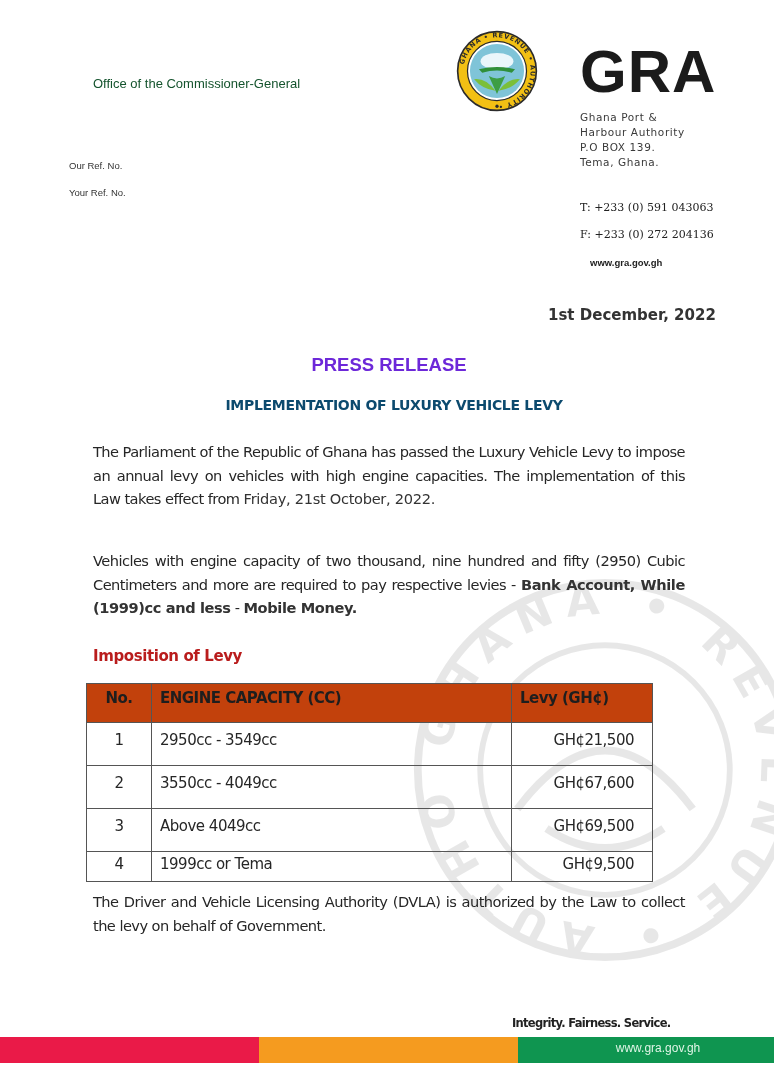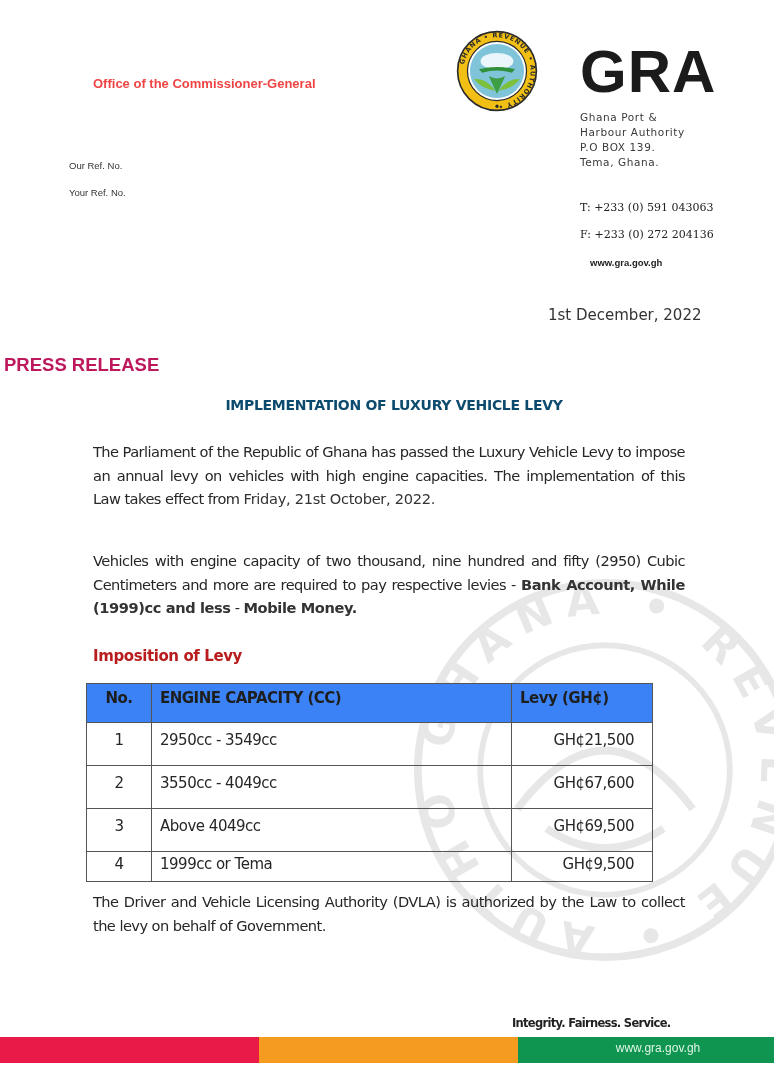--- a/index.html
+++ b/index.html
@@ -1,49 +1,49 @@
 <!DOCTYPE html>
 <html><head>
   <meta charset="utf-8">
   <style>
     * { box-sizing: border-box; margin: 0; padding: 0; }
     html, body { width: 774px; height: 1080px; background: #ffffff; overflow: hidden; }
     body { position: relative; font-family: "DejaVu Sans", sans-serif; color: #222; }
 
     .abs { position: absolute; }
 
-    .office { left: 93px; top: 76px; font-family: "Liberation Sans", sans-serif; font-weight: bold; font-size: 13px; color: #ef4444; }
+    .office { left: 93px; top: 76px; font-family: "Liberation Sans", sans-serif; font-weight: normal; font-size: 13px; color: #14532d; }
     .ref { left: 69px; font-family: "Liberation Sans", sans-serif; font-size: 9.5px; color: #333; }
     .ref.our { top: 160px; }
     .ref.your { top: 187px; }
 
     .logo { left: 456px; top: 30px; width: 82px; height: 82px; }
     .gra { left: 580px; top: 40px; font-family: "Liberation Sans", sans-serif; font-weight: bold; font-size: 60px; color: #1b1b1b; letter-spacing: 1px; line-height: 64px; }
 
     .addr { left: 580px; top: 110px; font-family: "DejaVu Sans", sans-serif; font-size: 10.5px; color: #3a3a3a; line-height: 15px; letter-spacing: 0.6px; }
     .phone { left: 580px; font-family: "DejaVu Serif", serif; font-size: 11px; color: #222; }
     .phone.t { top: 201px; }
     .phone.f { top: 228px; }
     .web-top { left: 590px; top: 257px; font-family: "Liberation Sans", sans-serif; font-weight: bold; font-size: 9.5px; color: #222; }
 
-    .date { left: 548px; top: 306px; font-family: "DejaVu Sans", sans-serif; font-weight: normal; font-size: 15px; color: #333; }
-    .press { left: 0; width: 774px; top: 354px; font-family: "Liberation Sans", sans-serif; font-weight: bold; font-size: 18.5px; color: #be185d; padding-left: 4px; }
+    .date { left: 548px; top: 306px; font-family: "DejaVu Sans", sans-serif; font-weight: bold; font-size: 15px; color: #333; }
+    .press { left: 0; width: 774px; top: 354px; text-align: center; font-family: "Liberation Sans", sans-serif; font-weight: bold; font-size: 18.5px; color: #6d28d9; padding-left: 4px; }
     .impl { left: 0; width: 774px; top: 397px; text-align: center; font-family: "DejaVu Sans", sans-serif; font-weight: bold; font-size: 14px; color: #0c4a6e; padding-left: 14px; letter-spacing: -0.3px; }
 
     .para { left: 93px; width: 592px; font-family: "DejaVu Sans", sans-serif; font-size: 14.6px; line-height: 23.5px; color: #262626; text-align: justify; letter-spacing: -0.55px; word-spacing: 0px; }
     .para.p1 { top: 440px; }
     .para.p2 { top: 549px; }
     .para .b { font-weight: bold; color: #333; letter-spacing: -0.4px; }
     .para .mid { letter-spacing: -0.3px; color: #333; }
 
     .subhead { left: 93px; top: 647px; font-family: "DejaVu Sans", sans-serif; font-weight: bold; font-size: 15px; color: #b91c1c; letter-spacing: -0.4px; }
 
     table.levy { position: absolute; left: 86px; top: 683px; width: 567px; border-collapse: collapse; font-family: "DejaVu Sans", sans-serif; font-size: 15px; color: #262626; }
     table.levy td, table.levy th { border: 1.5px solid #555; padding: 0 8px; letter-spacing: -0.5px; }
-    table.levy th { background: #3b82f6; font-weight: bold; text-align: left; height: 39px; vertical-align: top; padding-top: 5px; color: #1e1e1e; }
+    table.levy th { background: #c2410c; font-weight: bold; text-align: left; height: 39px; vertical-align: top; padding-top: 5px; color: #1e1e1e; }
     table.levy th.no { text-align: center; }
     table.levy td { height: 43px; vertical-align: top; padding-top: 8px; }
     table.levy tr.last td { height: 30px; padding-top: 3px; font-weight: 500; }
     table.levy td.no { text-align: center; width: 65px; }
     table.levy td.cap { width: 360px; }
     table.levy td.amt { text-align: right; padding-right: 18px; }
 
     .para.p3 { top: 890px; }
 
     .motto { left: 512px; top: 1016px; font-family: "DejaVu Sans", sans-serif; font-weight: bold; font-size: 11.5px; color: #222; letter-spacing: -0.7px; }

